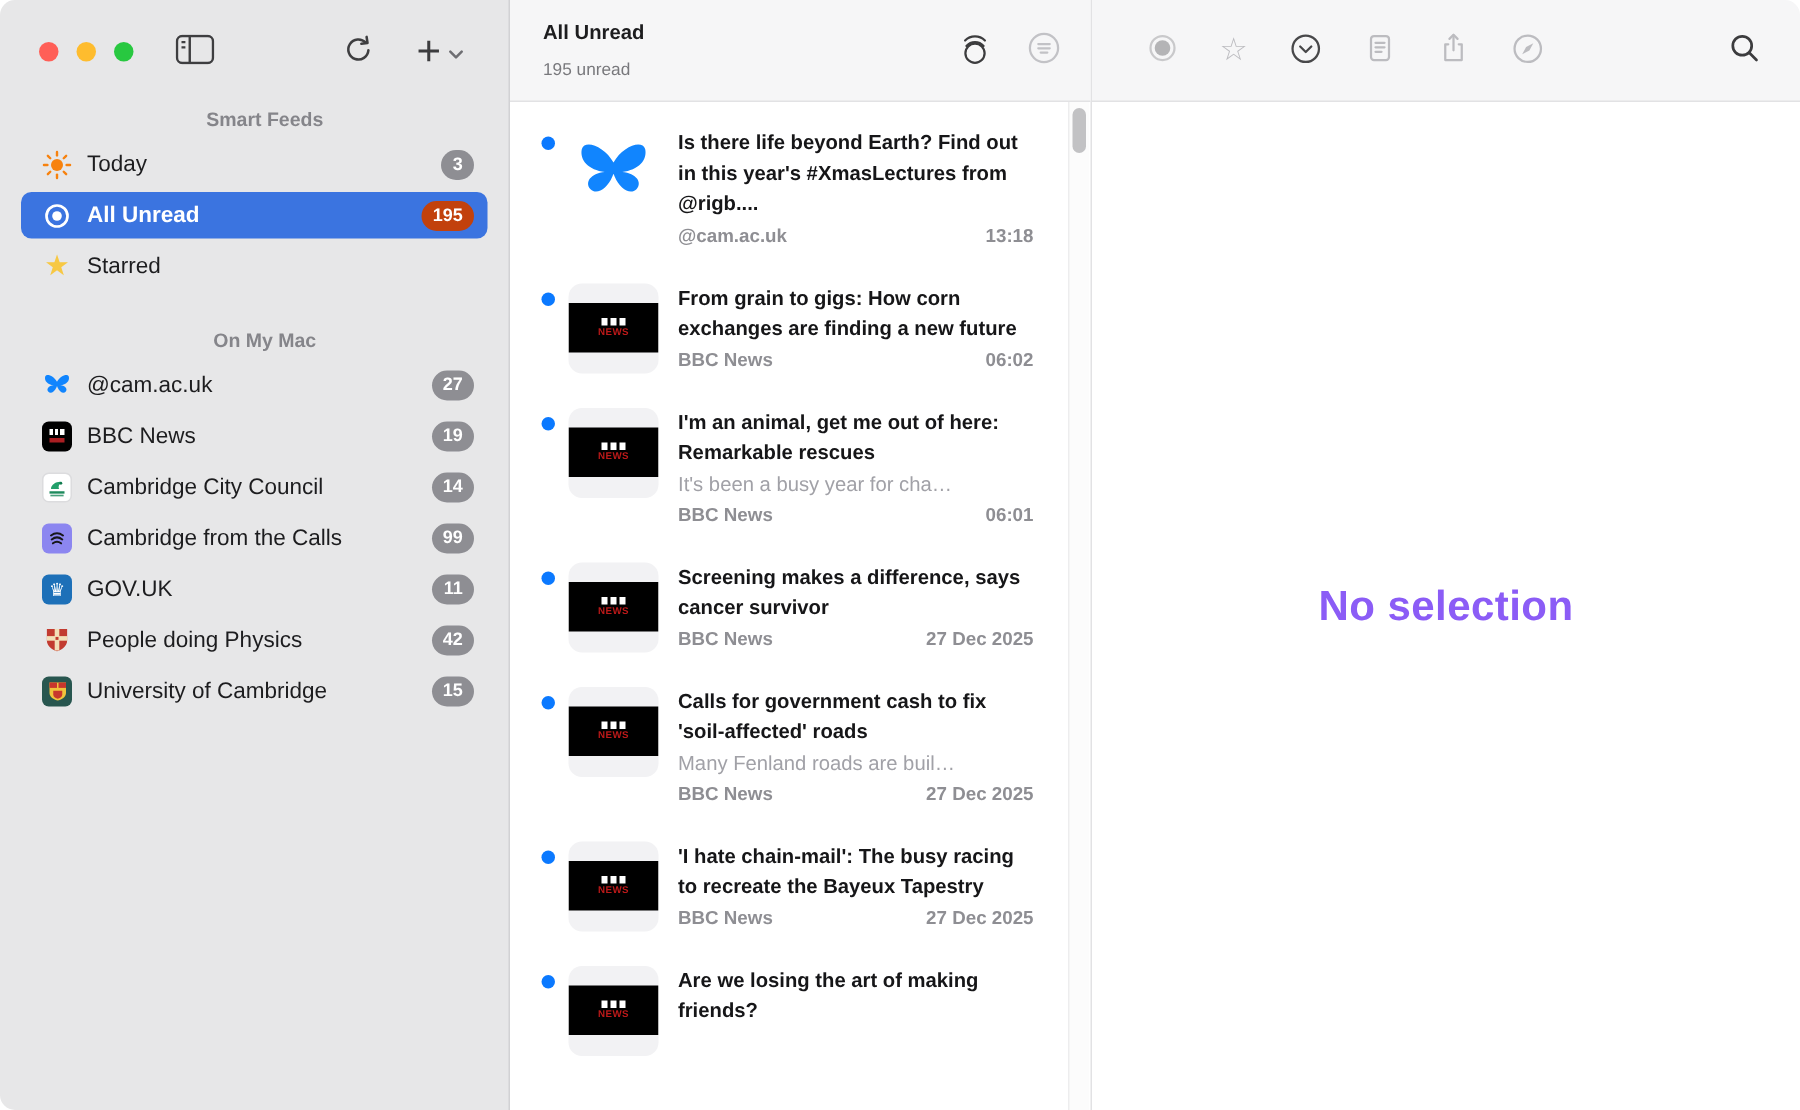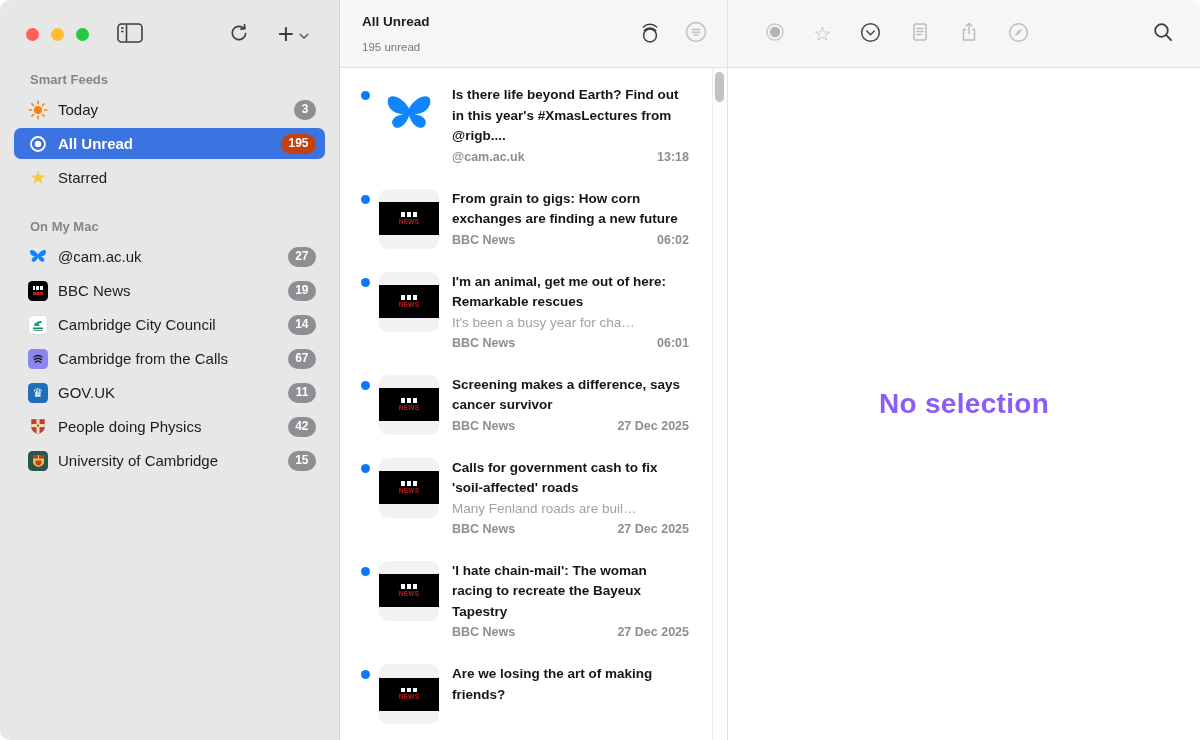--- a/index.html
+++ b/index.html
@@ -19,21 +19,21 @@
   .light.red{ background:#ff5f57; } .light.yellow{ background:#febc2e; } .light.green{ background:#28c840; }
   .tb-btn { display:flex; align-items:center; justify-content:center; background:none; border:none; padding:0; }
   .toggle-btn { margin-left:28px; }
   .sb-spacer { flex:1; }
   .refresh-btn { margin-right:28px; }
   .add-group { display:flex; align-items:flex-end; gap:5px; margin-right:14px; }
   .plus { font-size:28px; line-height:20px; color:#3c3c3e; }
   .chev { margin-bottom:1px; }
 
   .sb-content { padding:0 14px; }
-  .sb-section-title { font-size:13px; font-weight:bold; color:#85858a; margin:4px 2px 7px 16px; }
+  .sb-section-title { font-size:13px; font-weight:bold; color:#85858a; margin:4px 2px 7px 16px;text-align:center; }
   .sb-section-title.second { margin-top:26px; }
   .sb-row { height:31px; display:flex; align-items:center; gap:10px; padding:0 9px 0 14px; border-radius:7px; margin-bottom:3px; }
   .sb-icon { width:20px; height:20px; flex:none; display:flex; align-items:center; justify-content:center; }
   .fav { width:20px; height:20px; flex:none; border-radius:4.5px; display:flex; align-items:center; justify-content:center; overflow:hidden; }
   .sb-label { flex:1; font-size:15px; color:#1d1d1f; white-space:nowrap; overflow:hidden; }
   .badge { background:#8e8e93; color:#fff; font-size:12px; font-weight:bold; border-radius:10px; padding:2.5px 7.5px; min-width:11px; text-align:center; line-height:1.25; }
   .sb-row.selected { background:#3b74e0; }
   .sb-row.selected .sb-label { color:#fff; font-weight:bold; }
   .sb-row.selected .badge { background:#c2410c; }
   .star-glyph { font-size:19px; line-height:1; color:#f7c843; }
@@ -205,21 +205,21 @@
 
       <div class="sb-row">
         <span class="fav fav-cfi">
           <svg width="16" height="16" viewBox="0 0 20 20" fill="none" stroke="#17171a" stroke-width="1.7" stroke-linecap="round">
               <path d="M5 7.5 Q10 3.8 15 7.5"></path>
               <path d="M5.6 10.8 Q10 7.4 14.4 10.8"></path>
               <path d="M6.6 14 Q10 11.4 13.4 14"></path>
             </svg>
         </span>
         <span class="sb-label">Cambridge from the Calls</span>
-        <span class="badge">67</span>
+        <span class="badge">99</span>
       </div>
 
       <div class="sb-row">
         <span class="fav fav-gov">
             <span class="crown">♛</span>
           </span>
         <span class="sb-label">GOV.UK</span>
         <span class="badge">11</span>
       </div>
 
@@ -402,21 +402,21 @@
           <span class="bbc-band">
               <span class="blocks">
                 <i></i>
                 <i></i>
                 <i></i>
               </span>
               <span class="news">NEWS</span>
             </span>
         </span>
         <div class="art-text">
-          <div class="art-title">'I hate chain-mail': The woman racing to recreate the Bayeux Tapestry</div>
+          <div class="art-title">'I hate chain-mail': The busy racing to recreate the Bayeux Tapestry</div>
           <div class="art-meta">
             <span>BBC News</span>
             <span>27 Dec 2025</span>
           </div>
         </div>
       </div>
 
       <div class="article">
         <span class="dot-col">
             <span class="dot"></span>

